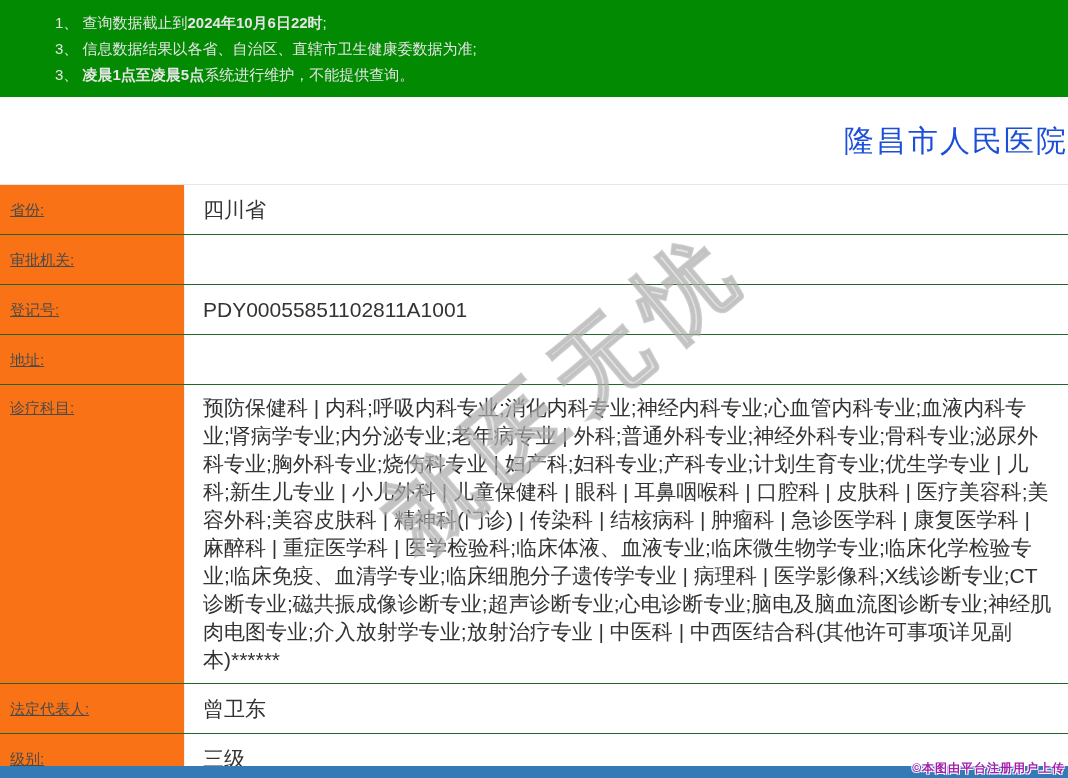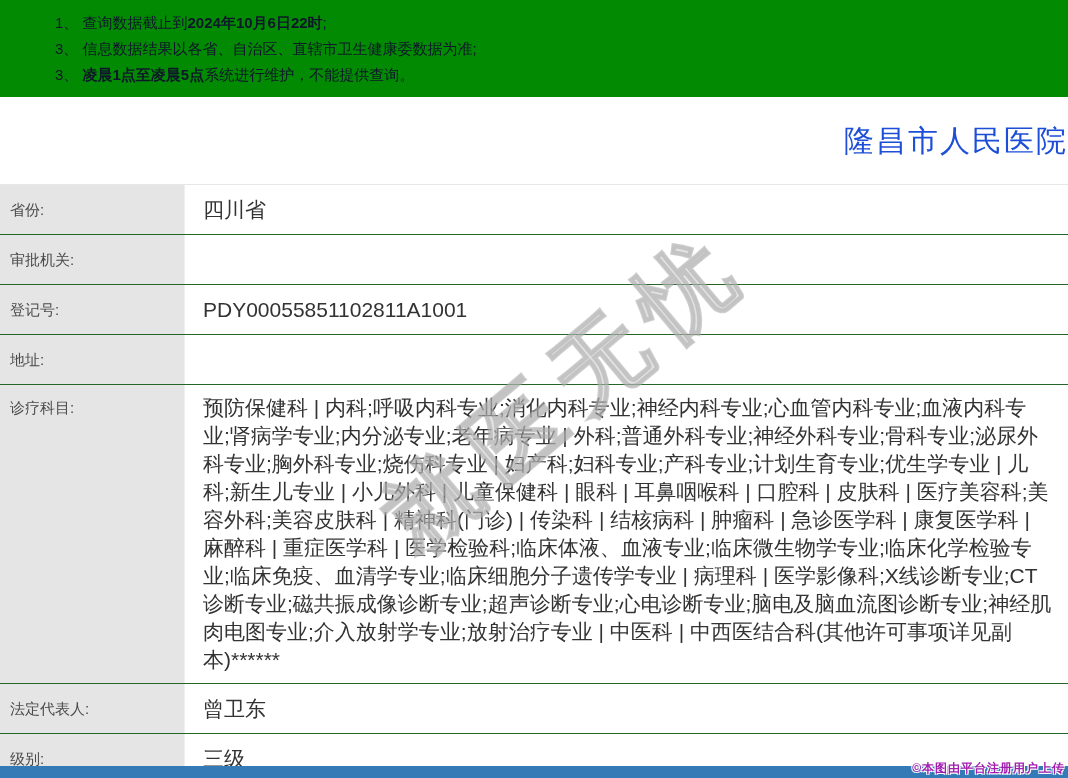--- a/index.html
+++ b/index.html
@@ -6,38 +6,38 @@
   html,body { background:#fff; }
   body { font-family:"Liberation Sans","DejaVu Sans",sans-serif; }
   .page {
     position:relative; width:1068px; height:778px;
     background:#fff; overflow:hidden;
   }
 
   
   .banner {
     width:100%; height:97px; background:#028a02;
-    color:#0f172a; font-size:15px; padding:10px 10px 0 55px;
+    color:#e5e5e5; font-size:15px; padding:10px 10px 0 55px;
   }
   .notice-line { line-height:26px; white-space:nowrap; }
   .notice-line b { font-weight:bold; }
 
   
   .title {
     text-align:right; font-size:30px; font-weight:500; color:#1d4ed8;
     margin:24px 0 22px 0; letter-spacing:2px;
   }
 
   
   .info-table { width:100%; border-top:1px solid #e7e7e7; }
   .row { display:flex; border-bottom:1px solid #256628; }
   .cell-label {
-    width:185px; flex:0 0 185px; background:#e5e5e5;
+    width:185px; flex:0 0 185px; background:#f97316;
     padding:15px 8px 15px 10px; font-size:15px; line-height:19px;
-    color:#4a4a4a; border-right:1px solid #f0f0f0;
+    color:#4a4a4a; border-right:1px solid #f0f0f0;text-decoration:underline;
   }
   .cell-value {
     flex:1; padding:15px 16px 15px 18px; font-size:21px;
     line-height:19px; color:#333;
   }
   .row-diagnosis .cell-value { line-height:28px; padding-top:9px; padding-bottom:9px; }
   .row-diagnosis .cell-label { padding-top:13px; }
 
   
   .btn-wrap { text-align:center; margin-top:9px; }

